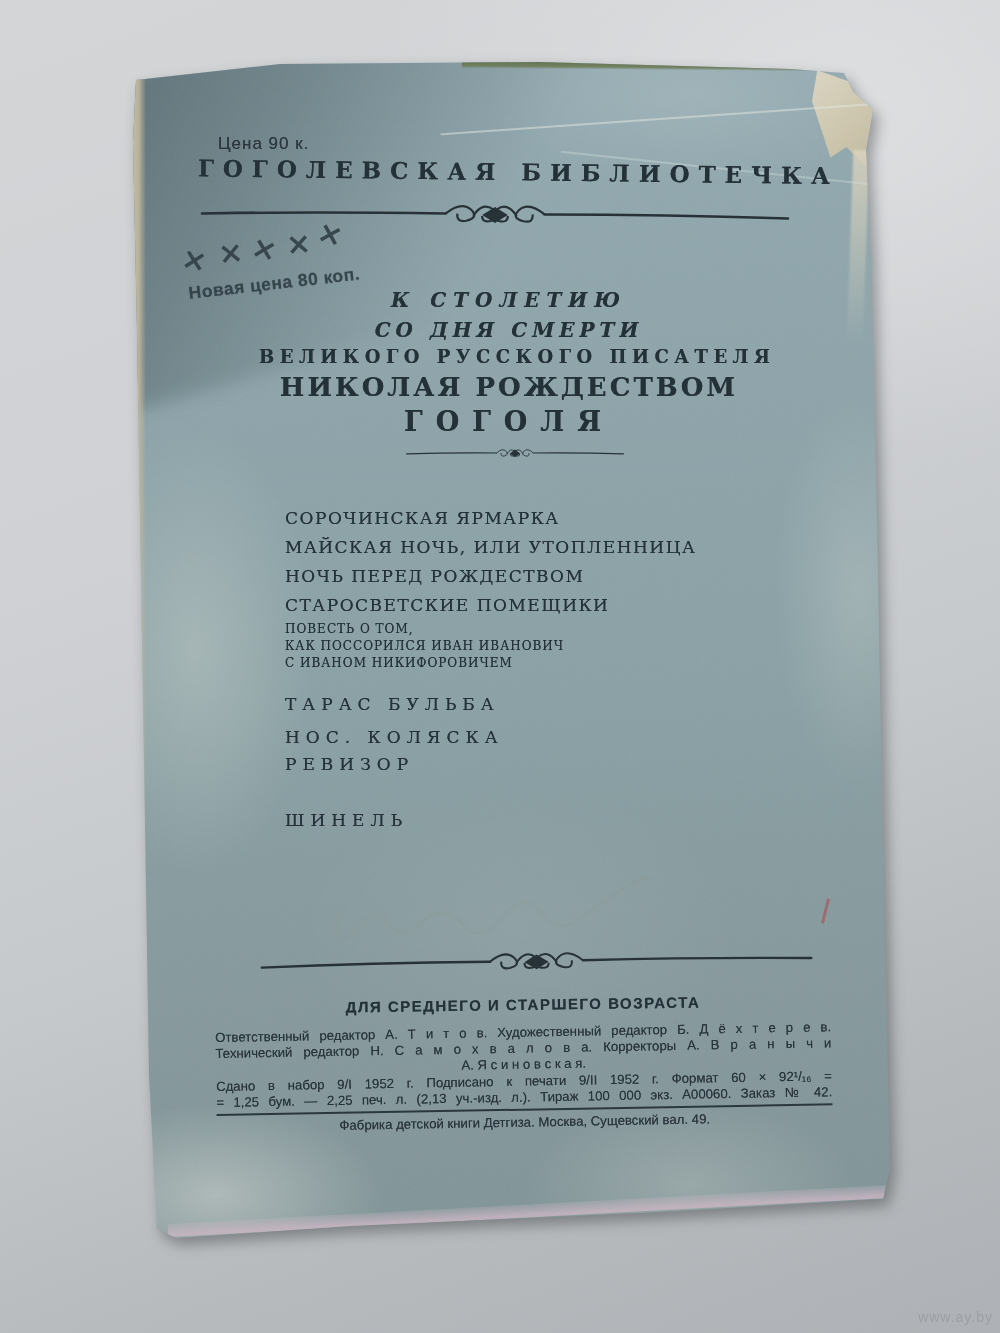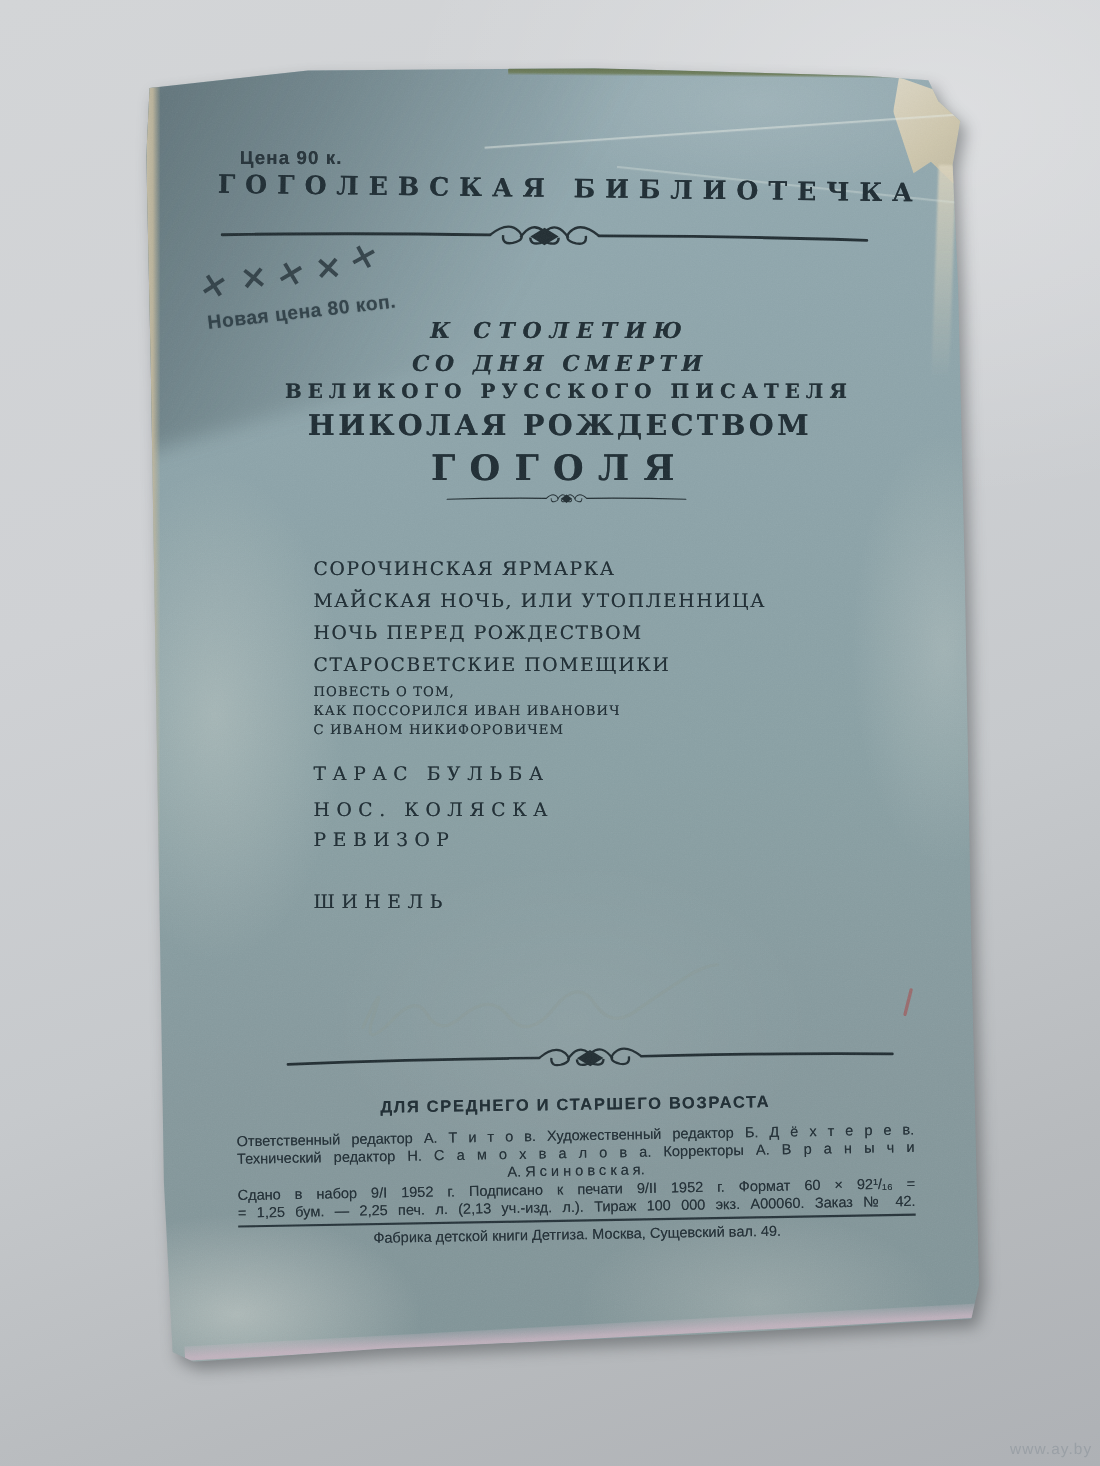--- a/index.html
+++ b/index.html
@@ -45,38 +45,38 @@
   .crease1{left:440px; top:118px; width:440px; height:2px; transform:rotate(-4deg);
     background:rgba(228,233,228,.5); filter:blur(.6px);}
   .crease2{left:560px; top:168px; width:330px; height:2px; transform:rotate(6deg);
     background:rgba(222,228,224,.35); filter:blur(.7px);}
   .red-mark{left:824px; top:898px; width:3px; height:26px; transform:rotate(14deg);
     background:rgba(170,70,70,.55); border-radius:2px;}
   .grain{position:absolute; inset:0; pointer-events:none;}
   
   .ink{color:#1f2d34; text-shadow:0 0 .5px rgba(31,45,52,.75);}
   .serif{font-family:"DejaVu Serif","Liberation Serif",serif;}
-  .price{left:218px; top:134px; font-size:17px; letter-spacing:1px; font-weight:bold; color:#26333a;}
+  .price{left:218px; top:134px; font-size:17px; letter-spacing:1px; font-weight:normal; color:#26333a;}
   .series{left:198px; top:158px; width:600px; text-align:center; transform:rotate(.7deg);
     font-weight:bold; font-size:23px; letter-spacing:9px; white-space:nowrap;}
   .div-top{left:198px; top:200px; width:594px; height:28px; transform:rotate(.5deg);}
   .div-mid{left:405px; top:447px; width:220px; height:12px;}
   .div-bot{left:258px; top:948px; width:557px; height:26px; transform:rotate(-1deg);}
   .xmarks{left:182px; top:216px; width:180px; height:70px; color:#2b3940; opacity:.88;}
   .xmarks span{position:absolute; font-size:30px; font-weight:bold; font-family:"DejaVu Sans",sans-serif;}
   .stamp{left:188px; top:270px; width:230px; transform:rotate(-6.5deg);
     font-weight:bold; font-size:17.5px; letter-spacing:.5px; color:rgba(40,56,64,.8);
     text-shadow:0 0 1px rgba(40,56,64,.5); white-space:nowrap;}
   .dedication{left:259px; top:288px; width:500px; height:160px;}
   .dedication div{position:absolute; width:100%; text-align:center; font-weight:bold; white-space:nowrap;}
   .ded-0{top:0;   font-style:italic; font-size:20px; letter-spacing:7px;}
   .ded-1{top:30px;font-style:italic; font-size:20px; letter-spacing:5px;}
   .ded-2{top:58px;font-size:18px; letter-spacing:5.5px;}
   .ded-3{top:84px;font-size:26px; letter-spacing:3px;}
-  .ded-4{top:118px;font-size:32px; letter-spacing:13px;}
+  .ded-4{top:118px;font-size:27px; letter-spacing:13px;}
   .works{left:285px; top:508px; width:500px; height:330px;}
   .works div{position:absolute; width:100%; text-align:left; font-weight:normal; font-size:17px; letter-spacing:1.5px; white-space:nowrap;}
   .works .multi{white-space:pre-line; font-size:12px; line-height:17px; letter-spacing:1px;}
   .works .sp{letter-spacing:6px;}
   .w0{top:0;} .w1{top:29px;} .w2{top:58px;} .w3{top:87px;} .w4{top:113px;}
   .w5{top:186px;} .w6{top:219px;} .w7{top:246px;} .w8{top:274px;} .w9{top:302px;}
   .signature{left:300px; top:872px; width:430px; height:90px; opacity:.8;}
   .agenote{left:216px; top:996px; width:614px; text-align:center; transform:rotate(-.8deg);
     font-weight:bold; font-size:15px; letter-spacing:1.5px; white-space:nowrap;}
   .colophon{left:216px; top:1030px; width:616px; transform:rotate(-1deg); transform-origin:left center;

